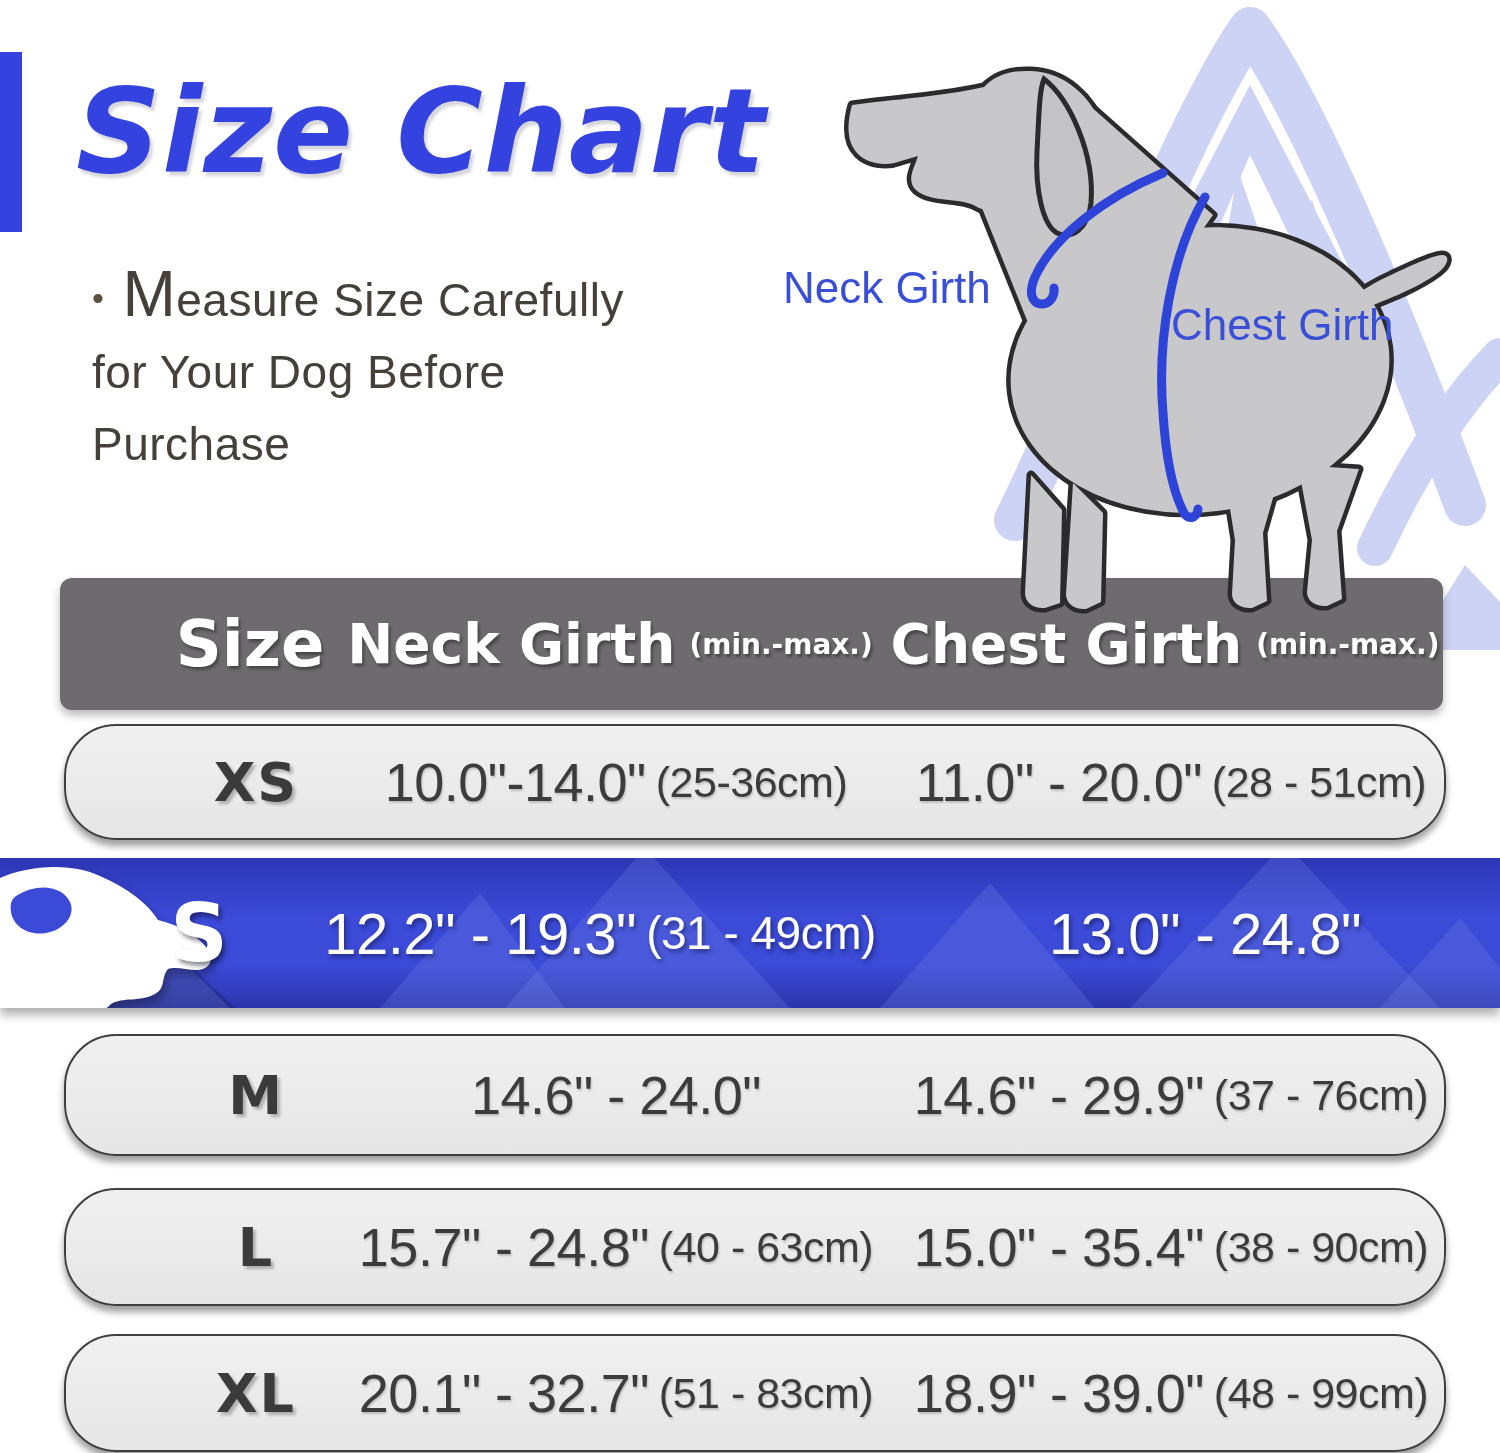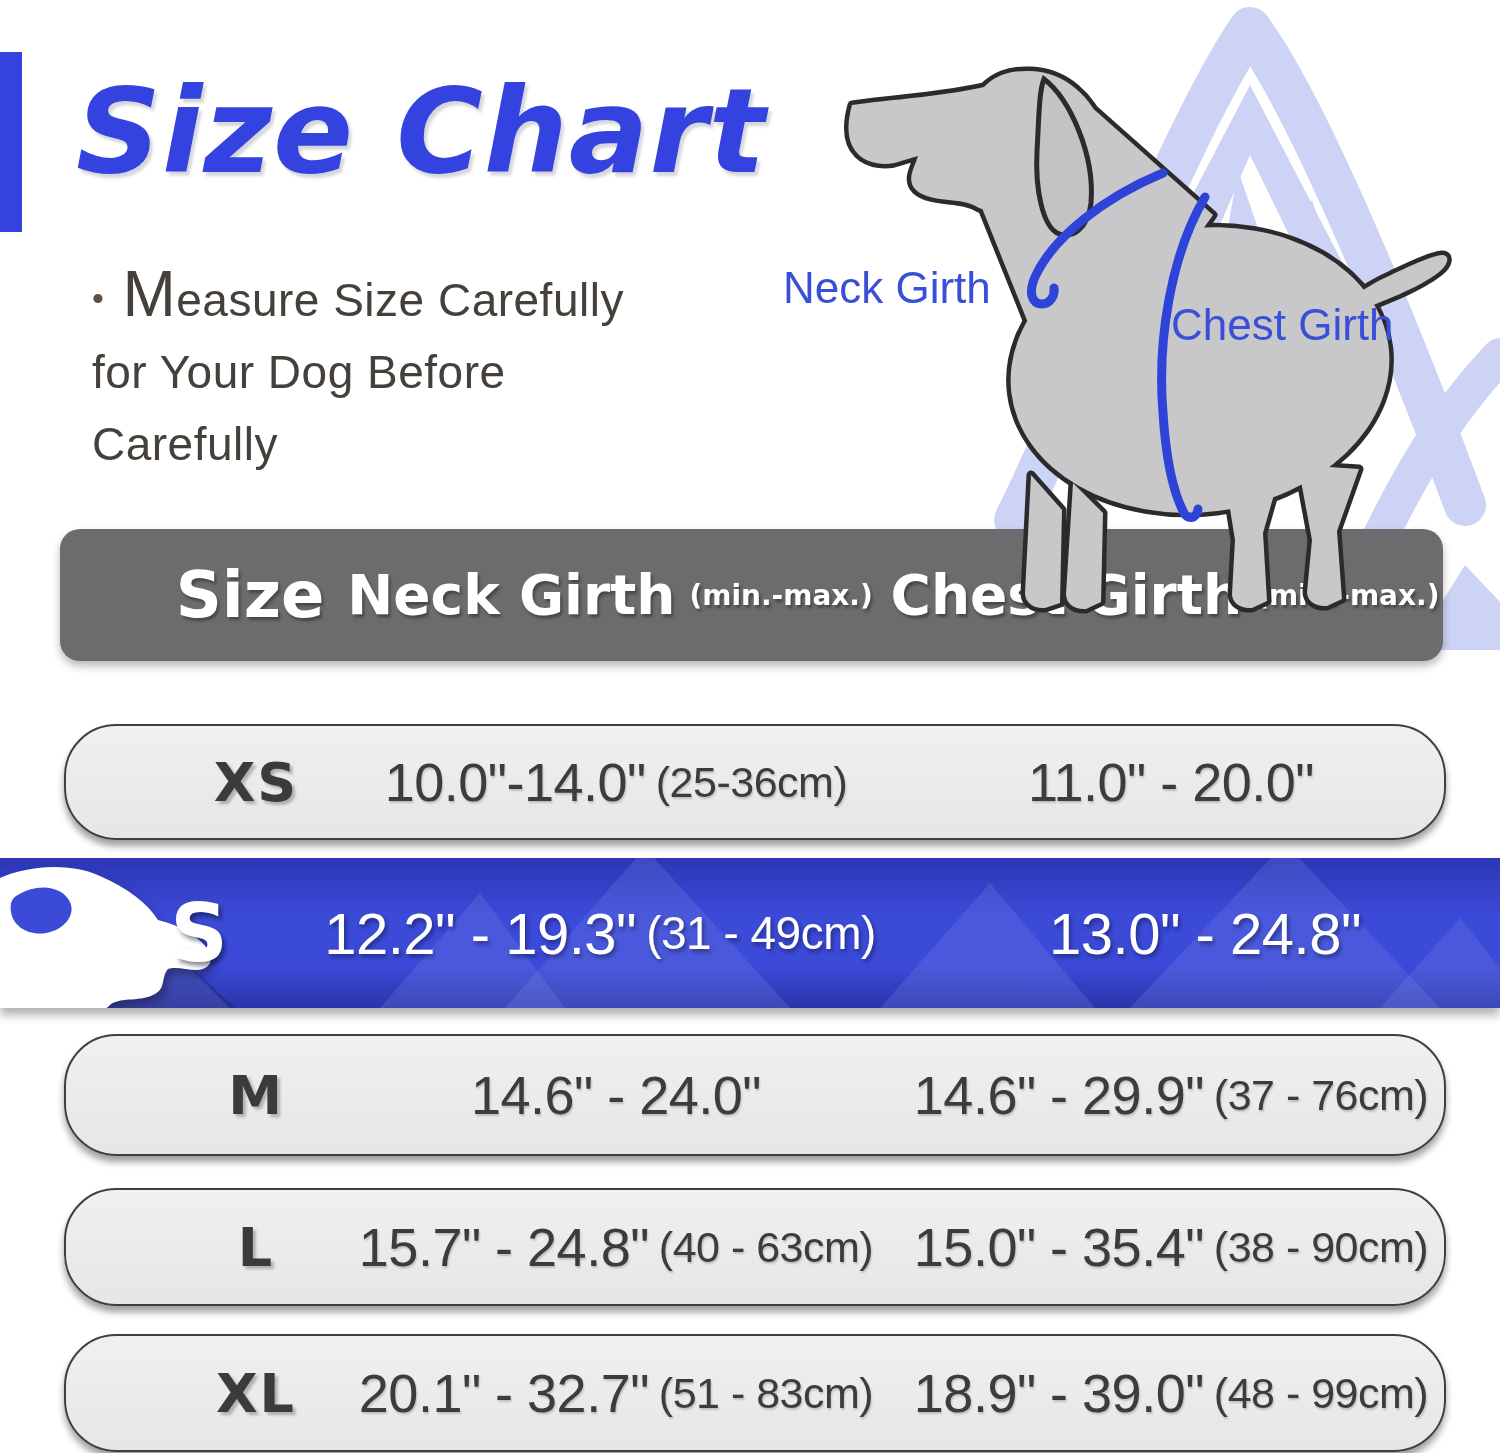--- a/index.html
+++ b/index.html
@@ -15,22 +15,22 @@
         color:#45403a;font-weight:400;letter-spacing:.5px;}
   .note .bullet{font-size:34px;color:#5d5140;vertical-align:6px;margin-right:18px;}
   .note .lead-cap{font-size:64px;font-weight:400;}
 
   
   .mountains{position:absolute;left:920px;top:0;width:580px;height:650px;z-index:0;}
   .dog-svg{position:absolute;left:755px;top:45px;width:725px;height:575px;z-index:2;}
   .girth-label{font-family:"Liberation Sans",sans-serif;font-size:44px;fill:#3a4fd8;font-weight:500;}
 
   
-  .thead{position:absolute;left:60px;top:529px;width:1383px;height:132px;background:#6d6b6d;
-         border-radius:20px;z-index:1;box-shadow:0 5px 8px rgba(0,0,0,.28);}
+  .thead{position:absolute;left:60px;top:578px;width:1383px;height:132px;background:#6d6b6d;
+         border-radius:12px;z-index:1;box-shadow:0 5px 8px rgba(0,0,0,.28);}
   .cell{position:absolute;top:0;bottom:0;display:flex;align-items:center;justify-content:center;
         white-space:nowrap;}
   .c-size{left:20px;width:340px;}
   .c-neck{left:270px;width:560px;}
   .c-chest{left:830px;width:550px;}
   .thead .hword{font-family:"DejaVu Sans",sans-serif;font-size:55px;font-weight:800;color:#fff;
                 text-shadow:2px 3px 3px rgba(0,0,0,.35);}
   .thead .c-size .hword{font-size:64px;}
   .thead .hsub{font-family:"DejaVu Sans",sans-serif;font-size:28px;font-weight:800;color:#fff;
                margin-left:14px;text-shadow:2px 3px 3px rgba(0,0,0,.35);}
@@ -73,21 +73,21 @@
     <path d="M455,548 C500,452 545,392 580,356" stroke="#ccd3f4" stroke-width="36" stroke-linecap="round"></path>
     <path d="M492,650 L545,565 L580,602 L580,650 Z" fill="#ccd3f4"></path>
   </svg>
 
   <div class="accent-bar"></div>
   <div class="page-title">Size Chart</div>
 
   <div class="note">
     <span class="bullet">•</span><span class="lead-cap">M</span><span>easure Size Carefully</span><br>
     <span>for Your Dog Before</span><br>
-    <span>Carefully</span>
+    <span>Purchase</span>
   </div>
 
   <svg class="dog-svg" viewBox="0 0 725 575">
     <g id="dog-shape">
       <path d="M97,60 C92,78 91,97 103,109 C114,120 133,121 146,116 L163,111 C159,124 151,135 161,145
                C177,159 206,151 224,163 C258,176 300,172 330,152 C352,137 358,110 348,84
                C337,52 310,27 276,26 C252,25 239,32 229,42 C199,49 150,54 120,57 Z"></path>
       <path d="M225,158 L325,52 L458,170 L312,375 Z"></path>
       <ellipse cx="445" cy="325" rx="190" ry="142" transform="rotate(-7 445 325)"></ellipse>
       <path d="M276,430 L270,548 C270,558 279,564 290,563 L305,558 L307,465 Z"></path>
@@ -124,20 +124,21 @@
   <div class="trow r-xs">
     <div class="cell c-size">
         <span class="size-letter">XS</span>
       </div>
     <div class="cell c-neck val">
         <span>10.0"-14.0"</span>
         <span class="cm">(25-36cm)</span>
       </div>
     <div class="cell c-chest val">
         <span>11.0" - 20.0"</span>
+        <span class="cm">(28 - 51cm)</span>
       </div>
   </div>
 
   <div class="srow">
     <svg class="band-watermark" viewBox="0 0 1500 150" preserveAspectRatio="none">
       <g fill="#8automatic090ef" fill-opacity="0.18">
         <path d="M60,150 L150,70 L235,150 Z"></path>
       </g>
       <g fill="#8090ef" fill-opacity="0.22">
         <path d="M380,150 L480,35 L565,150 Z"></path>

